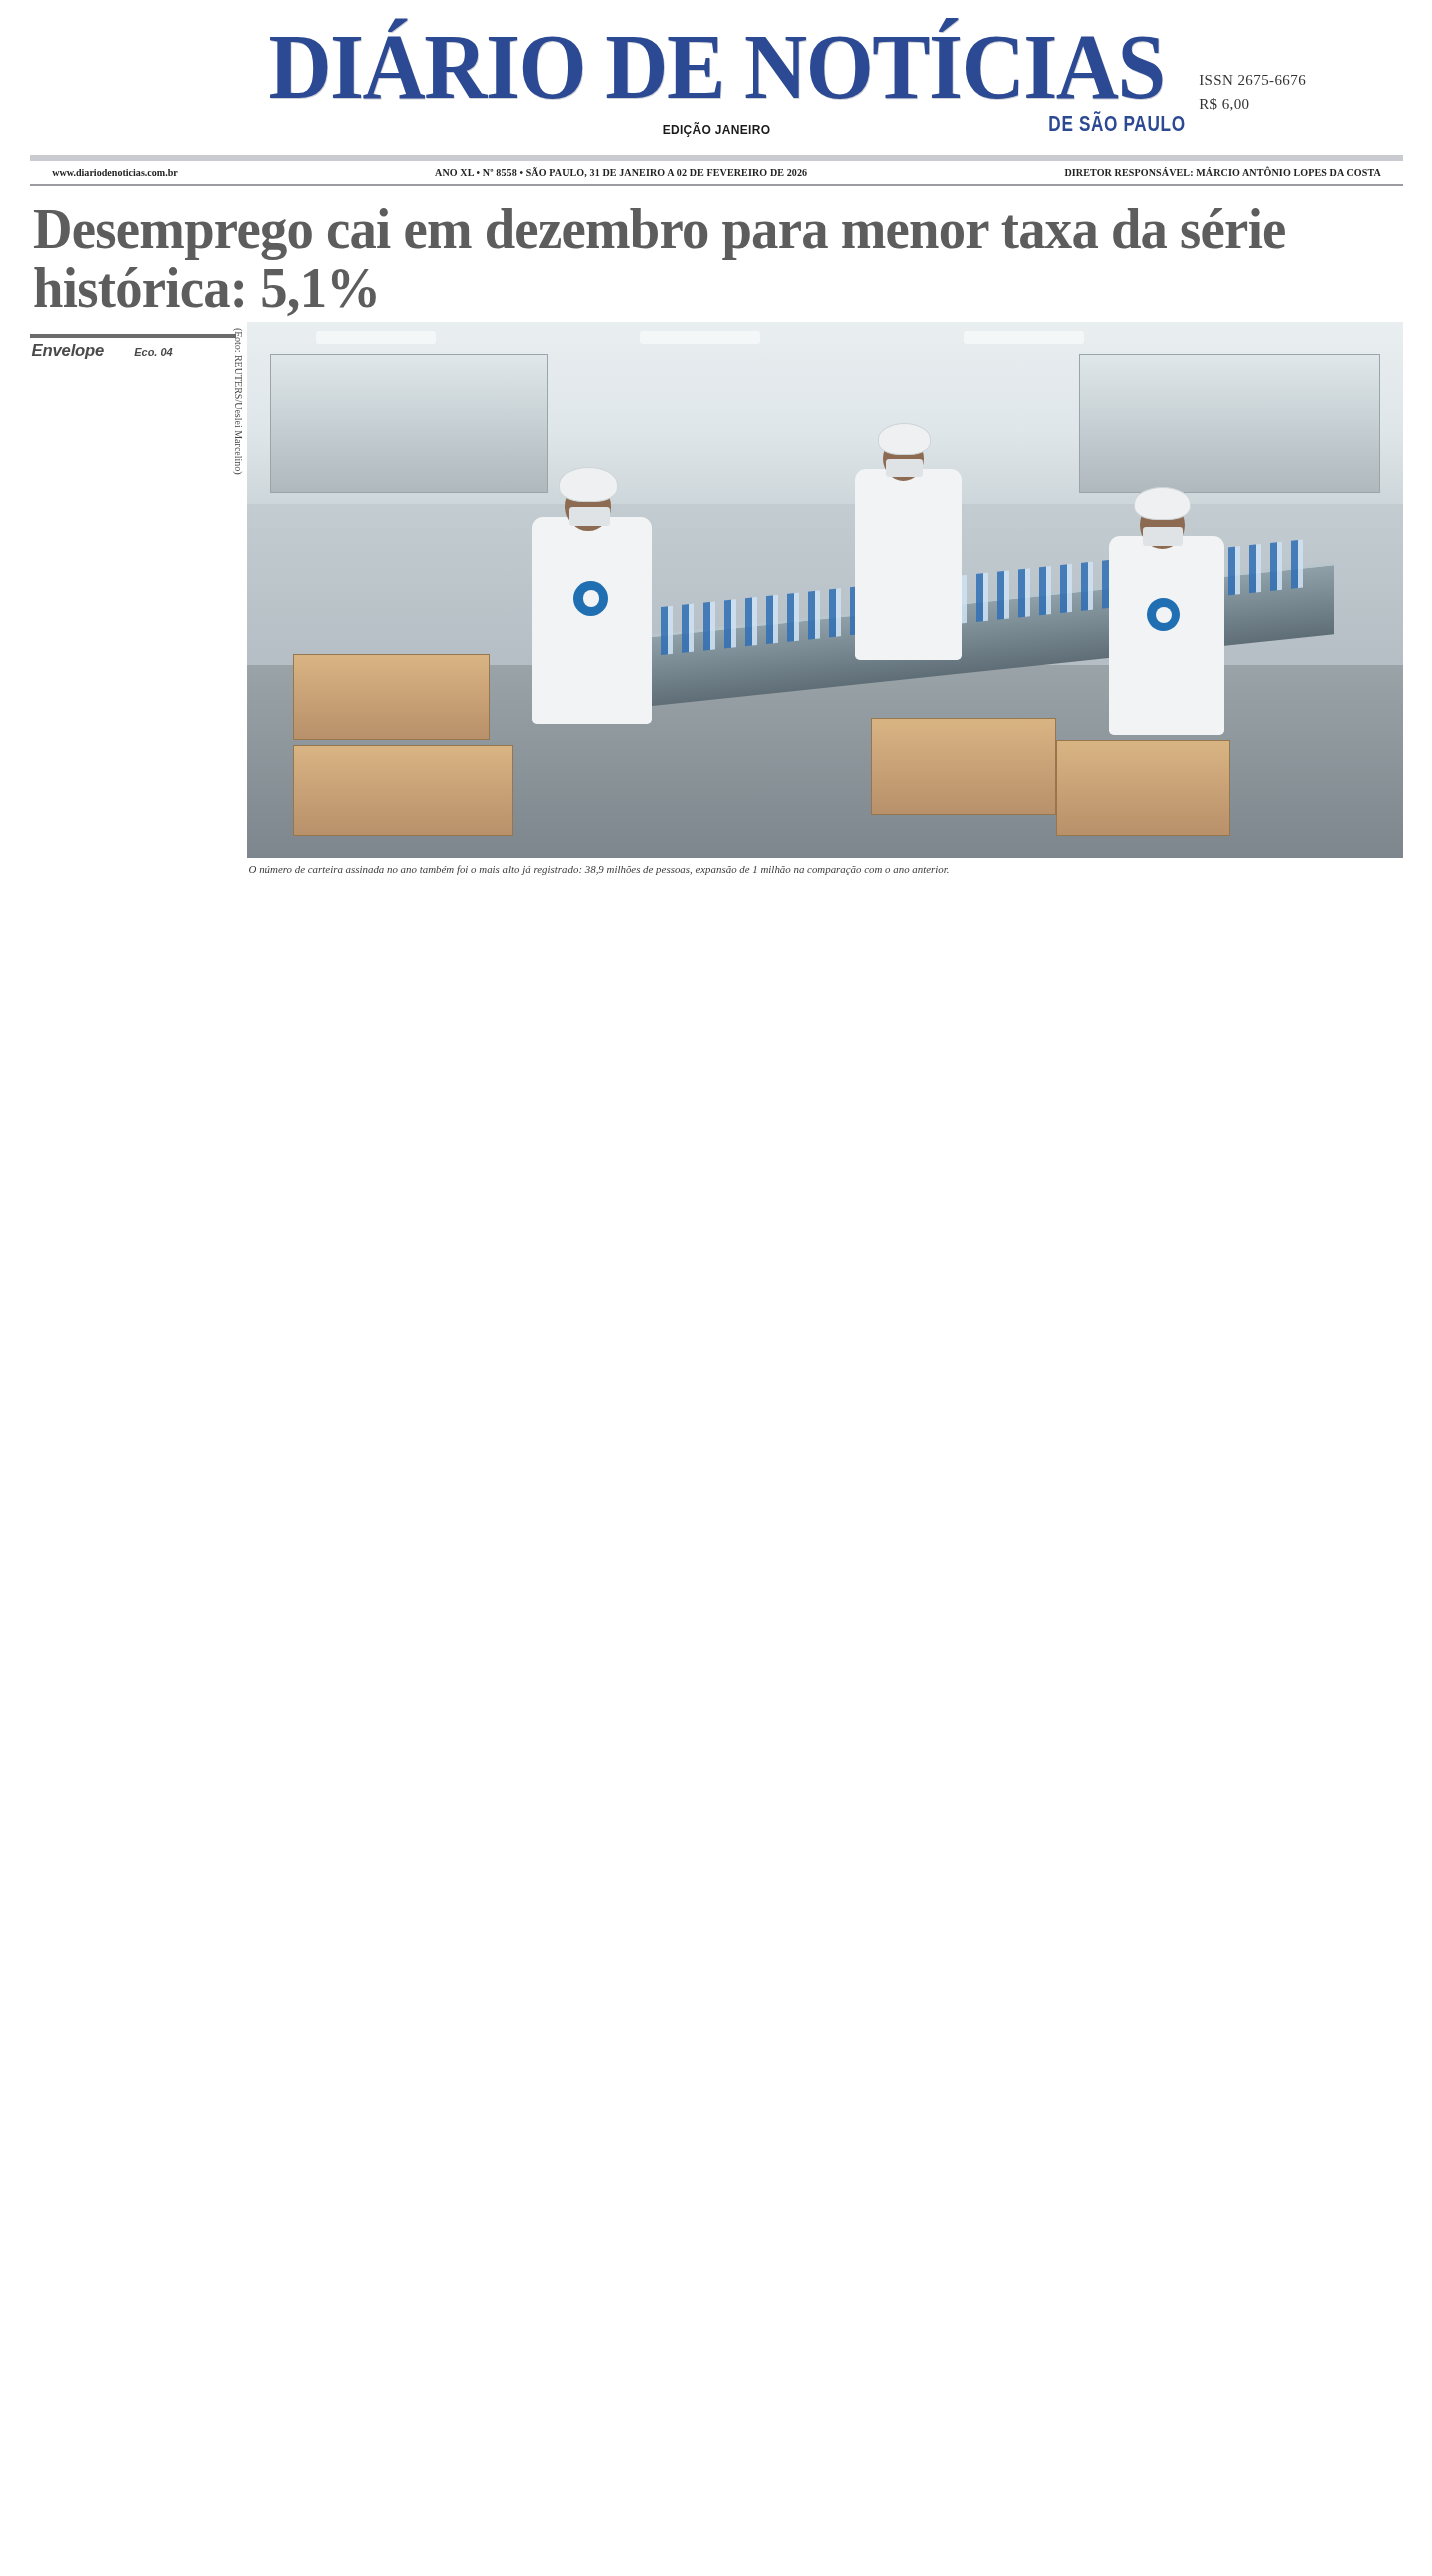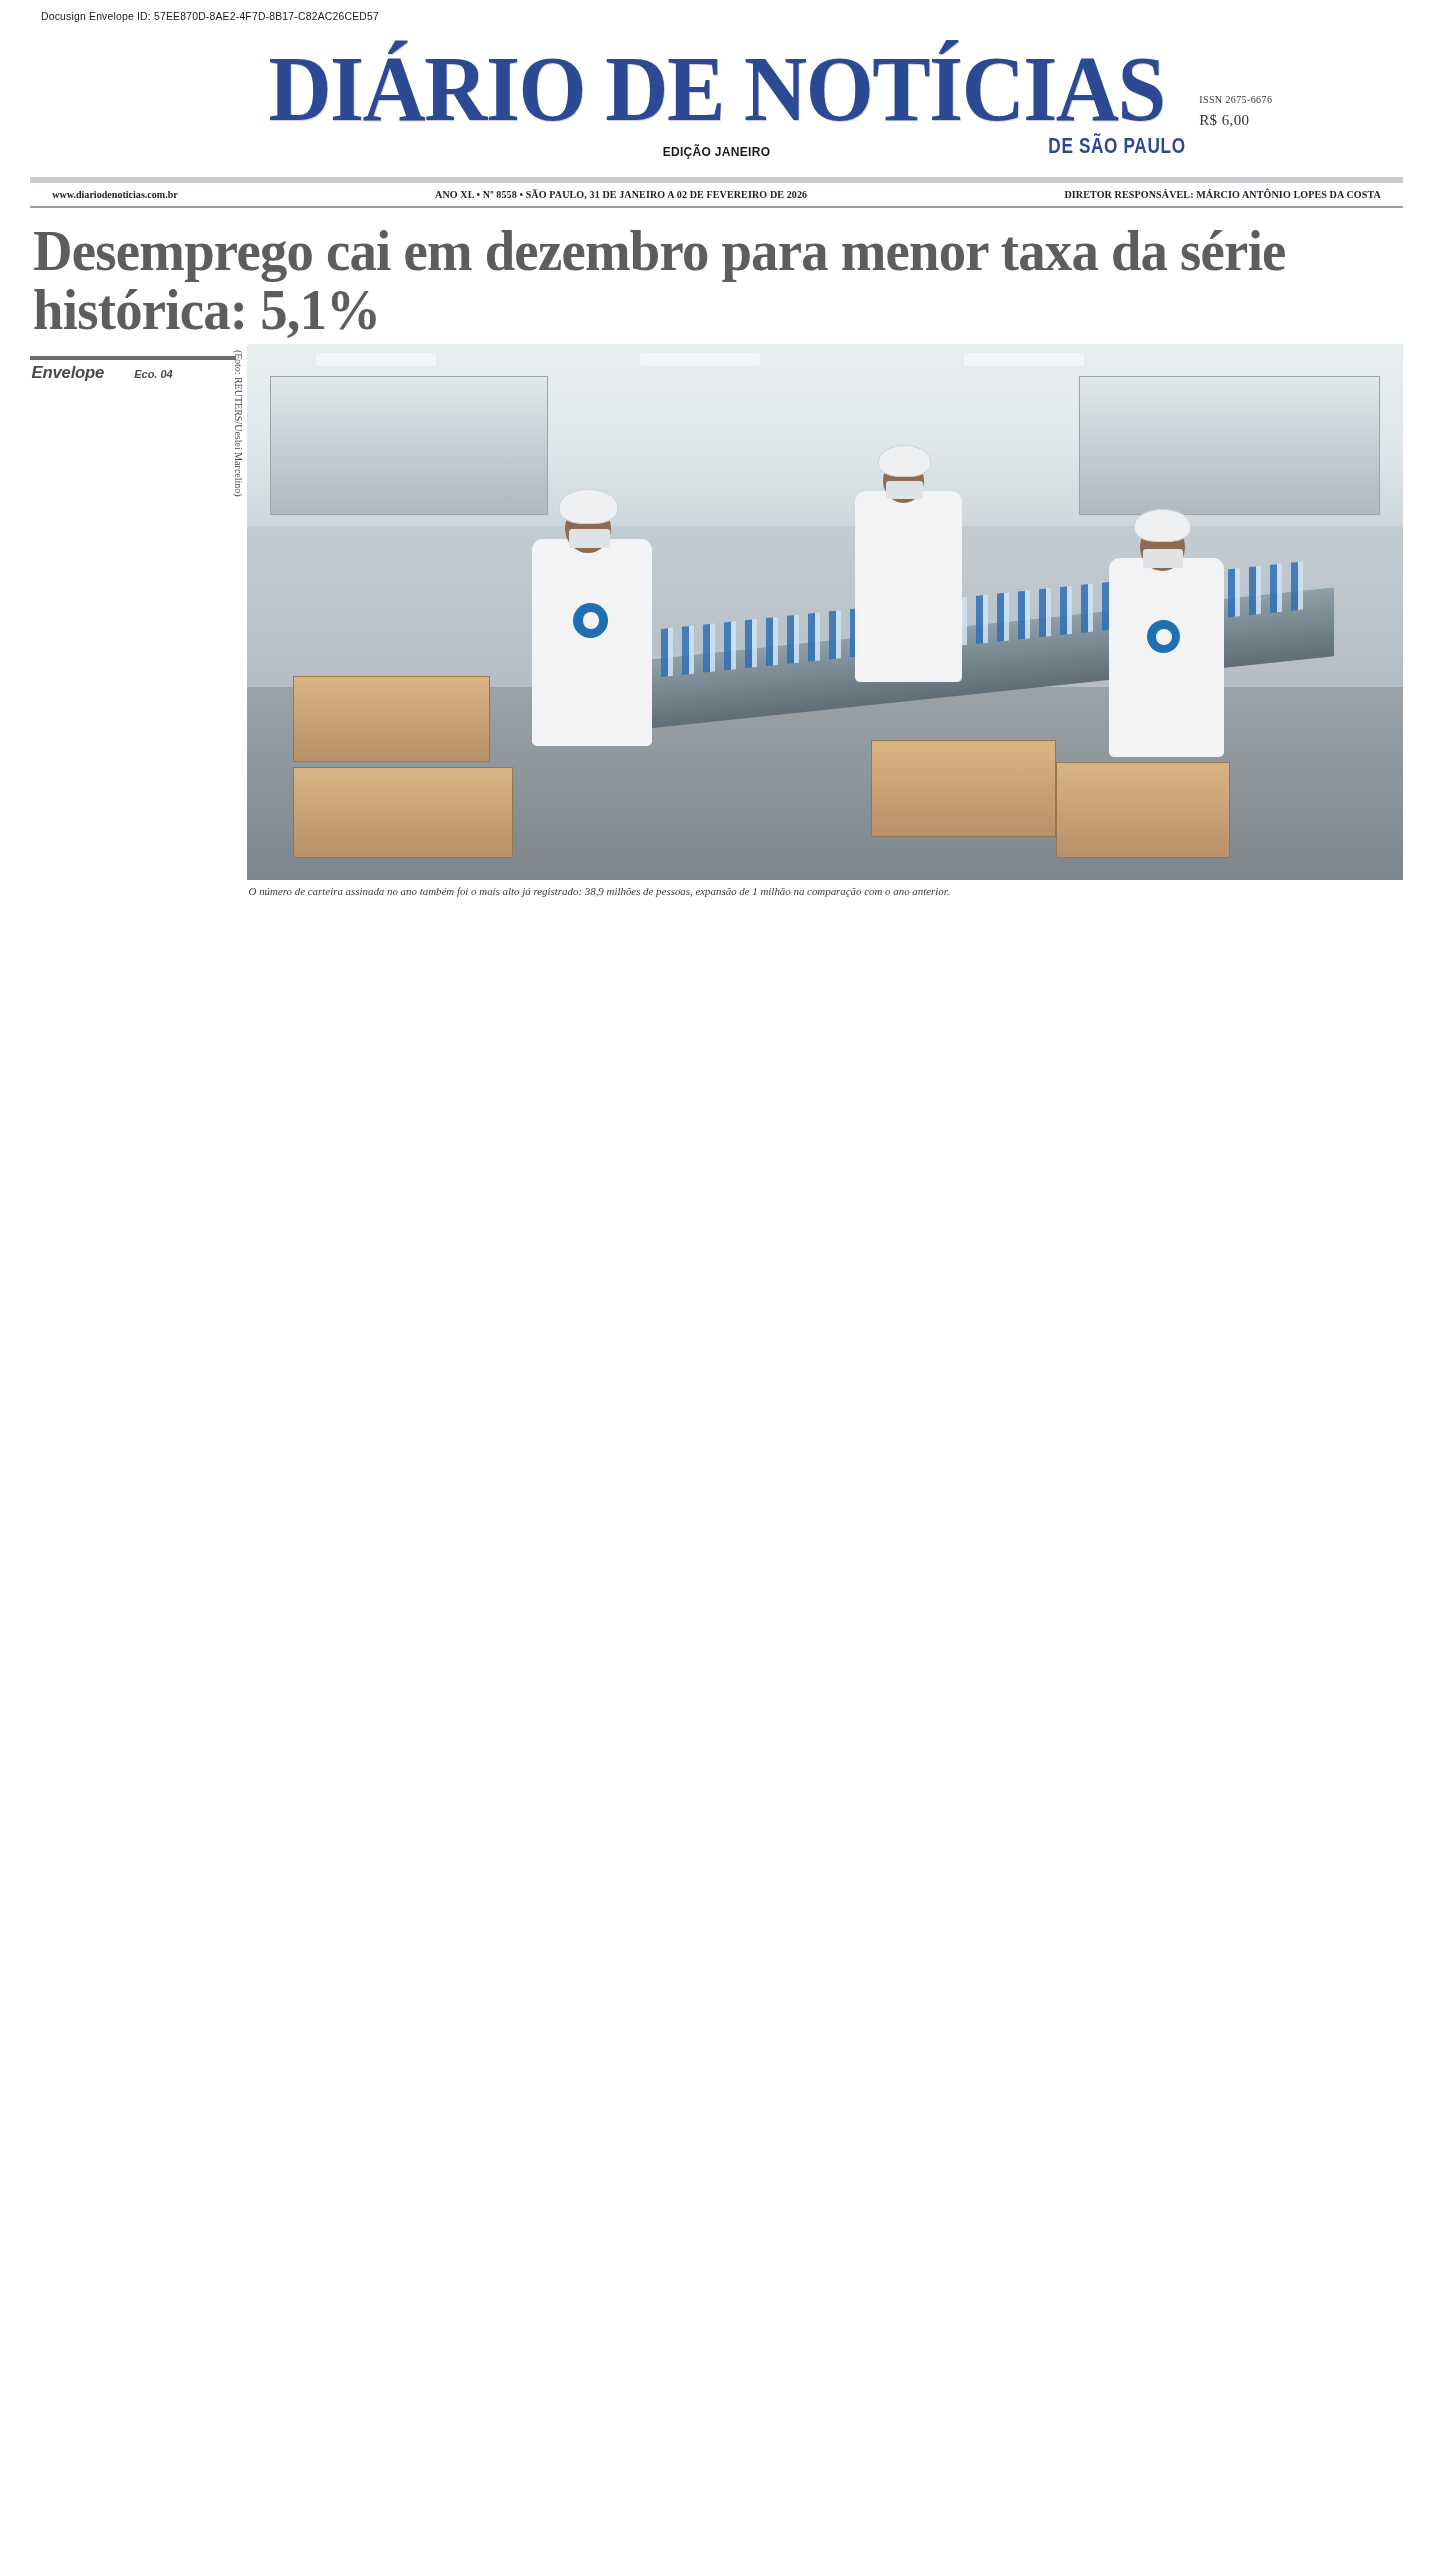--- a/index.html
+++ b/index.html
@@ -34,21 +34,21 @@
     letter-spacing:-1.6px;
     transform:scaleX(.93);
     margin:0; padding-top:14.4px;
     white-space:nowrap;
     text-shadow:0.8px 0.8px 0 rgba(120,120,140,.35);
   }
   .masthead-right {
     position:absolute; right:4.8px; top:69px;
     text-align:left; width:199px;
   }
-  .issn { font-size:10px; color:#333; letter-spacing:0.4px; }
+  .issn { font-size:15px; color:#333; letter-spacing:0.4px; }
   .price { font-size:15px; color:#333; margin-top:7px; letter-spacing:0.4px; }
 
   .edicao-row { position:relative; height:25.5px; }
   .edicao {
     position:absolute; left:50%; transform:translateX(-50%);
     font-family:"Liberation Sans", sans-serif;
     font-weight:bold; font-size:12px; letter-spacing:0.3px;
     color:#1b1b1b;
   }
   .de-sao-paulo {
@@ -166,21 +166,20 @@
   .w-cap  { position:absolute; background:#eef0f1; border-radius:50% 50% 40% 40%; border:0.8px solid #cfd4d6; }
   .w-mask { position:absolute; background:#dfe3e5; border-radius:3.2px; }
   .w-logo { position:absolute; background:#1f6fb2; border-radius:50%; }
   .w-logo::after { content:""; position:absolute; inset:26%; background:#f2f3f4; border-radius:50%; }
 </style>
 </head>
 <body>
 
 <div class="page">
 
-  <div class="docusign-id">Docusign Envelope ID: 57EE870D-8AE2-4F7D-8B17-C82AC26CED57</div>
 
   <div class="masthead">
     <h1 class="masthead-title">DIÁRIO DE NOTÍCIAS</h1>
     <div class="masthead-right">
       <div class="issn">ISSN 2675-6676</div>
       <div class="price">R$ 6,00</div>
     </div>
   </div>
 
   <div class="edicao-row">

